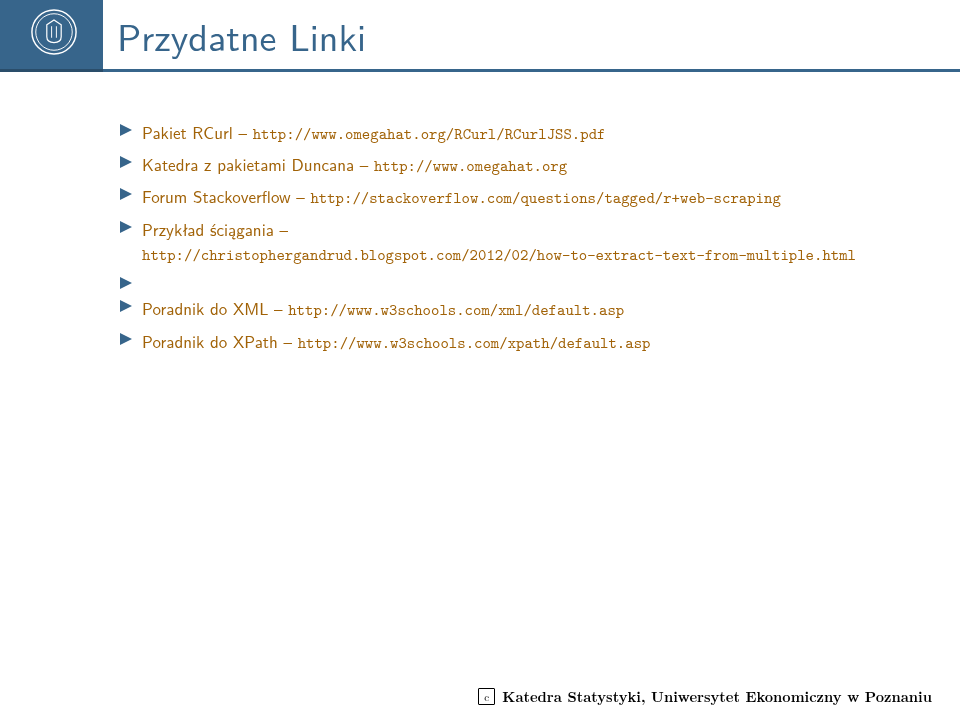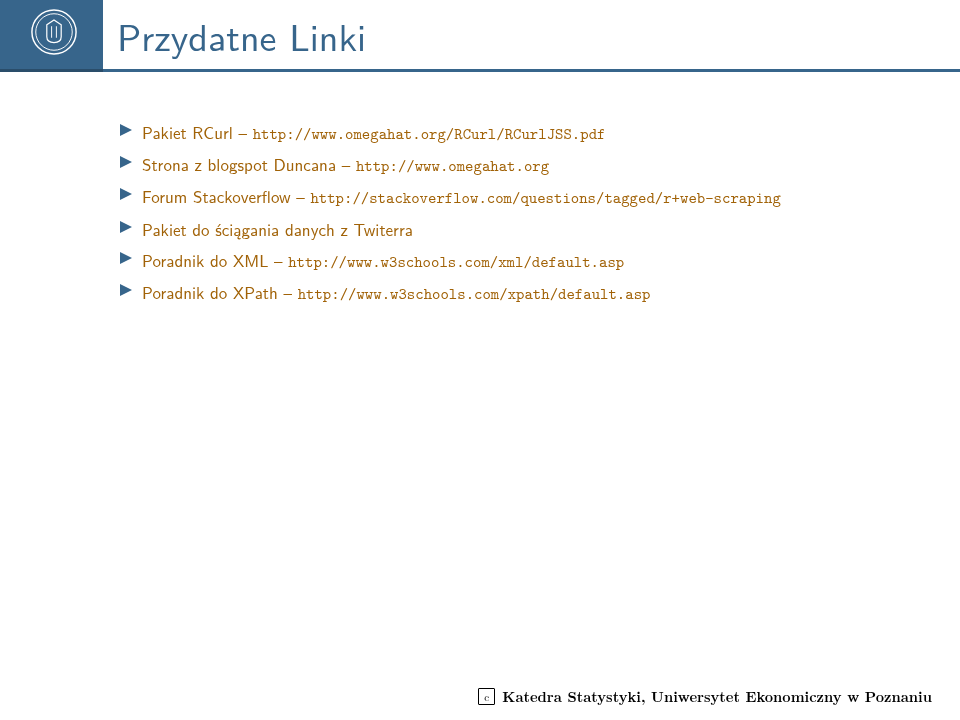--- a/index.html
+++ b/index.html
@@ -133,40 +133,48 @@
     <div class="item-text">
       <span>Pakiet RCurl – </span><span class="tt">http://www.omegahat.org/RCurl/RCurlJSS.pdf</span>
     </div>
   </div>
 
   <div class="item">
     <svg class="bullet" width="12" height="12" viewBox="0 0 10 10">
         <path d="M0 0 L10 5 L0 10 Z" fill="#37658b"></path>
       </svg>
     <div class="item-text">
-      <span>Strona z blogspot Duncana – </span><span class="tt">http://www.omegahat.org</span>
+      <span>Katedra z pakietami Duncana – </span><span class="tt">http://www.omegahat.org</span>
     </div>
   </div>
 
   <div class="item">
     <svg class="bullet" width="12" height="12" viewBox="0 0 10 10">
         <path d="M0 0 L10 5 L0 10 Z" fill="#37658b"></path>
       </svg>
     <div class="item-text">
       <span>Forum Stackoverflow – </span><span class="tt">http://stackoverflow.com/questions/tagged/r+web-scraping</span>
     </div>
   </div>
 
+  <div class="item">
+    <svg class="bullet" width="12" height="12" viewBox="0 0 10 10">
+        <path d="M0 0 L10 5 L0 10 Z" fill="#37658b"></path>
+      </svg>
+    <div class="item-text">
+      <span>Przykład ściągania – </span>
+      <span class="tt indent-url">http://christophergandrud.blogspot.com/2012/02/how-to-extract-text-from-multiple.html</span>
+    </div>
+  </div>
 
   <div class="item">
     <svg class="bullet" width="12" height="12" viewBox="0 0 10 10">
         <path d="M0 0 L10 5 L0 10 Z" fill="#37658b"></path>
       </svg>
     <div class="item-text">
-      <span>Pakiet do ściągania danych z Twiterra</span>
     </div>
   </div>
 
   <div class="item">
     <svg class="bullet" width="12" height="12" viewBox="0 0 10 10">
         <path d="M0 0 L10 5 L0 10 Z" fill="#37658b"></path>
       </svg>
     <div class="item-text">
       <span>Poradnik do XML – </span><span class="tt">http://www.w3schools.com/xml/default.asp</span>
     </div>

